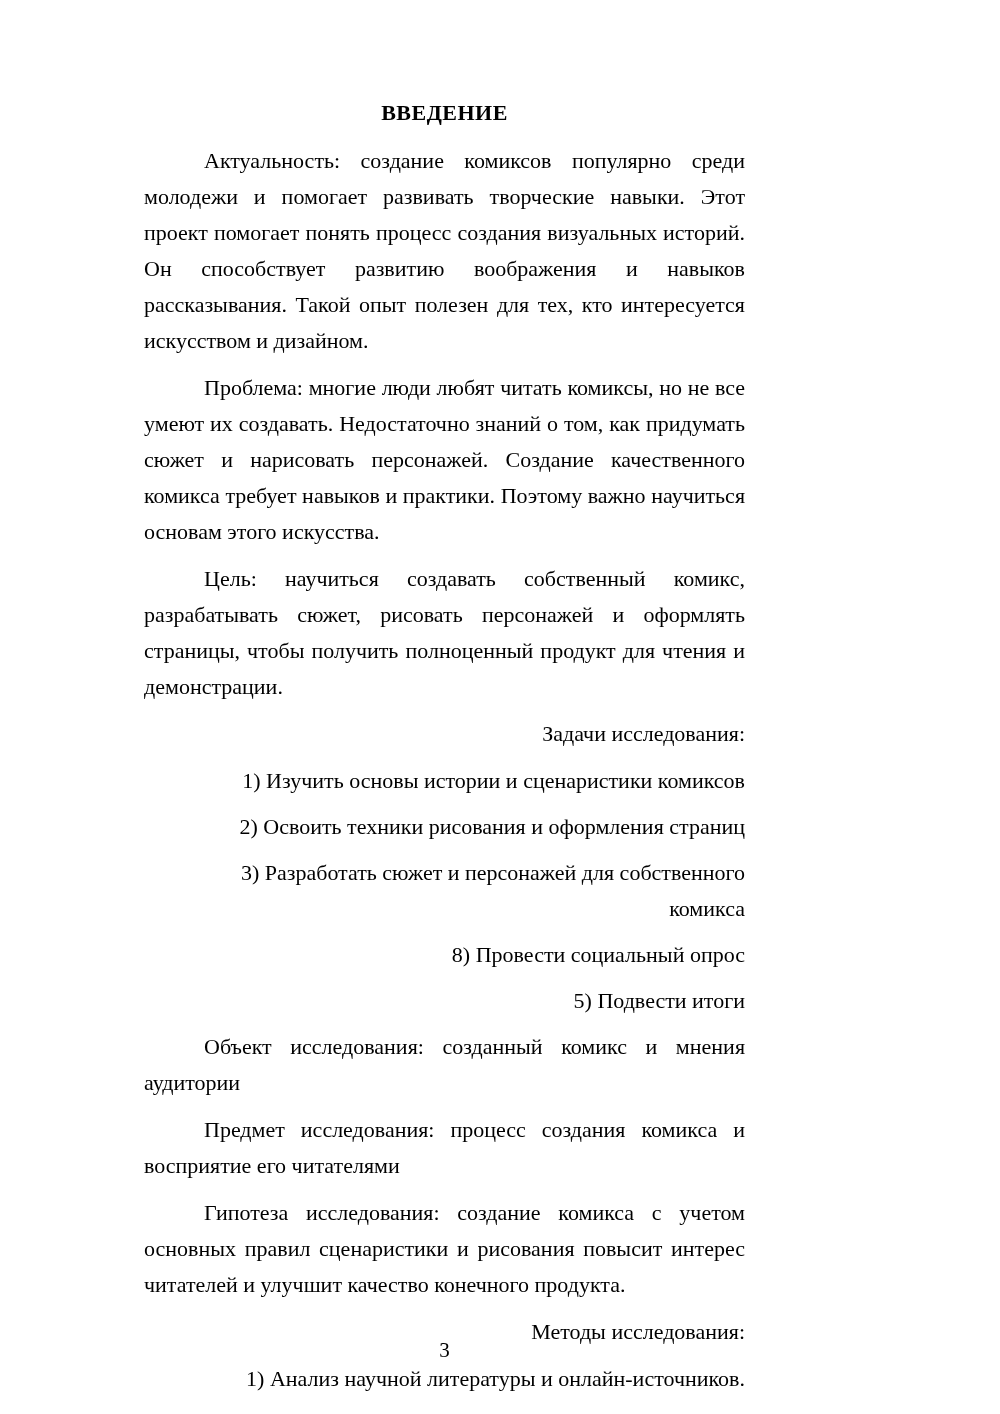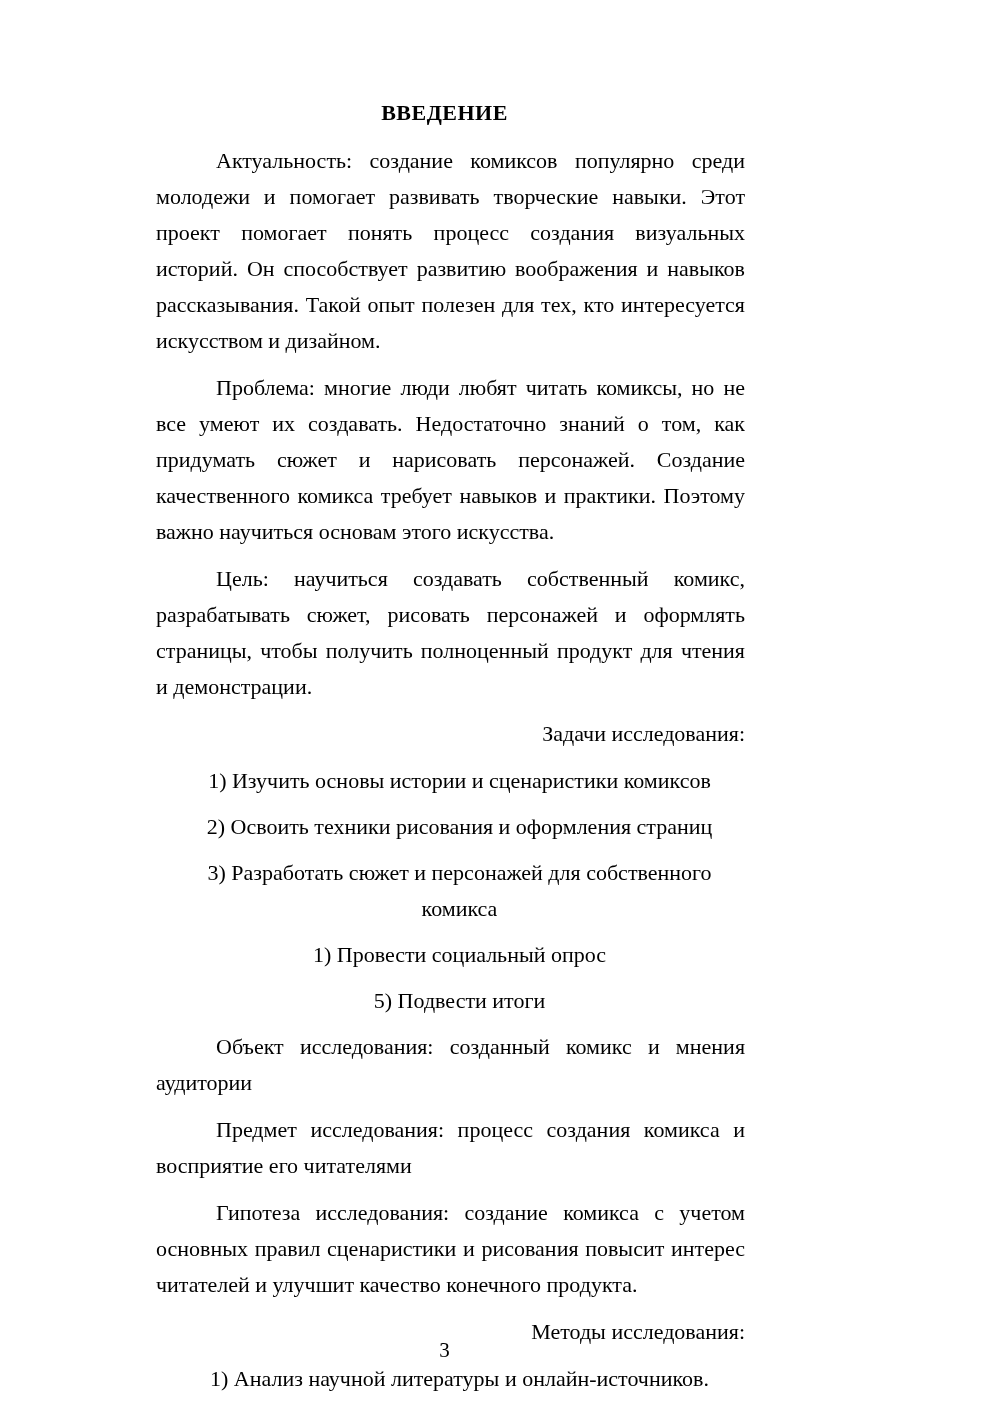--- a/index.html
+++ b/index.html
@@ -22,33 +22,33 @@
     overflow: hidden;
   }
   .title {
     font-size: 22px;
     font-weight: bold;
     text-align: center;
     margin: 0 0 12px 0;
     letter-spacing: 0.5px;
   }
   .para {
-    margin: 0 0 11px 12px;
+    margin: 0 0 11px 0;
     text-align: justify;
     text-indent: 60px;
   }
   .subhead {
     margin: 0 0 11px 0;
     text-align: right;
     text-indent: 60px;
   }
   .list-item {
     margin: 0 0 10px 0;
     padding-left: 30px;
-    text-align: center;
+    text-align: right;
   }
   .page-number {
     position: absolute;
     bottom: 46px;
     left: 144px;
     right: 71px;
     text-align: center;
     font-size: 21px;
   }
 </style>
@@ -66,21 +66,21 @@
   <p class="para">Цель: научиться создавать собственный комикс, разрабатывать сюжет, рисовать персонажей и оформлять страницы, чтобы получить полноценный продукт для чтения и демонстрации.</p>
 
   <p class="subhead">Задачи исследования:</p>
 
   <p class="list-item">1) Изучить основы истории и сценаристики комиксов</p>
 
   <p class="list-item">2) Освоить техники рисования и оформления страниц</p>
 
   <p class="list-item">3) Разработать сюжет и персонажей для собственного комикса</p>
 
-  <p class="list-item">1) Провести социальный опрос</p>
+  <p class="list-item">8) Провести социальный опрос</p>
 
   <p class="list-item">5) Подвести итоги</p>
 
   <p class="para">Объект исследования: созданный комикс и мнения аудитории</p>
 
   <p class="para">Предмет исследования: процесс создания комикса и восприятие его читателями</p>
 
   <p class="para">Гипотеза исследования: создание комикса с учетом основных правил сценаристики и рисования повысит интерес читателей и улучшит качество конечного продукта.</p>
 
   <p class="subhead">Методы исследования:</p>

